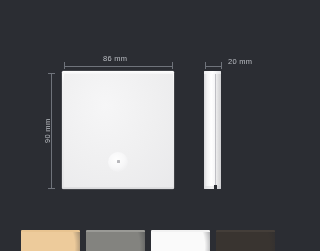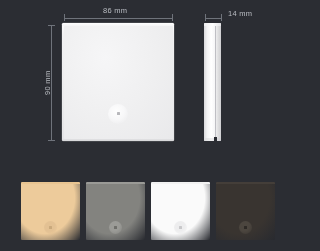--- a/index.html
+++ b/index.html
@@ -206,41 +206,41 @@
     width: 2.5px;
     height: 2.5px;
     margin-left: -1.25px;
     margin-top: -1.25px;
     border-radius: 0.5px;
   }
 </style>
 </head>
 <body style="background: rgb(43, 45, 51);">
 
-<div class="stage" style="background: rgb(43, 45, 51);">
+<div class="stage" style="background: rgb(43, 45, 51); margin-top: 48px;">
 
   <div>
     <div class="dim-line-h" style="left: 64px; top: 18px; width: 108px; background: rgb(111, 115, 123);"></div>
     <div class="tick-v" style="left: 64px; top: 14px; background: rgb(111, 115, 123);"></div>
     <div class="tick-v" style="left: 172px; top: 14px; background: rgb(111, 115, 123);"></div>
     <div class="dim-label" style="left: 103px; top: 7px; color: rgb(185, 188, 194);">86 mm</div>
   </div>
 
   <div>
     <div class="dim-line-v" style="left: 51px; top: 25px; height: 116px; background: rgb(111, 115, 123);"></div>
     <div class="tick-h" style="left: 48px; top: 25px; background: rgb(111, 115, 123);"></div>
     <div class="tick-h" style="left: 48px; top: 140px; background: rgb(111, 115, 123);"></div>
     <div class="dim-label vertical" style="left: 26px; top: 79px; width: 44px; text-align: center; color: rgb(185, 188, 194);">90 mm</div>
   </div>
 
   <div>
     <div class="dim-line-h" style="left: 205px; top: 18px; width: 16px; background: rgb(111, 115, 123);"></div>
     <div class="tick-v" style="left: 205px; top: 14px; background: rgb(111, 115, 123);"></div>
     <div class="tick-v" style="left: 221px; top: 14px; background: rgb(111, 115, 123);"></div>
-    <div class="dim-label" style="left: 228px; top: 10px; color: rgb(185, 188, 194);">14 mm</div>
+    <div class="dim-label" style="left: 228px; top: 10px; color: rgb(185, 188, 194);">20 mm</div>
   </div>
 
   <div class="front-view">
     <div class="panel-bezel">
       <div class="panel-top-edge"></div>
       <div class="panel-face">
         <div class="indicator">
           <div class="indicator-core"></div>
         </div>
       </div>

